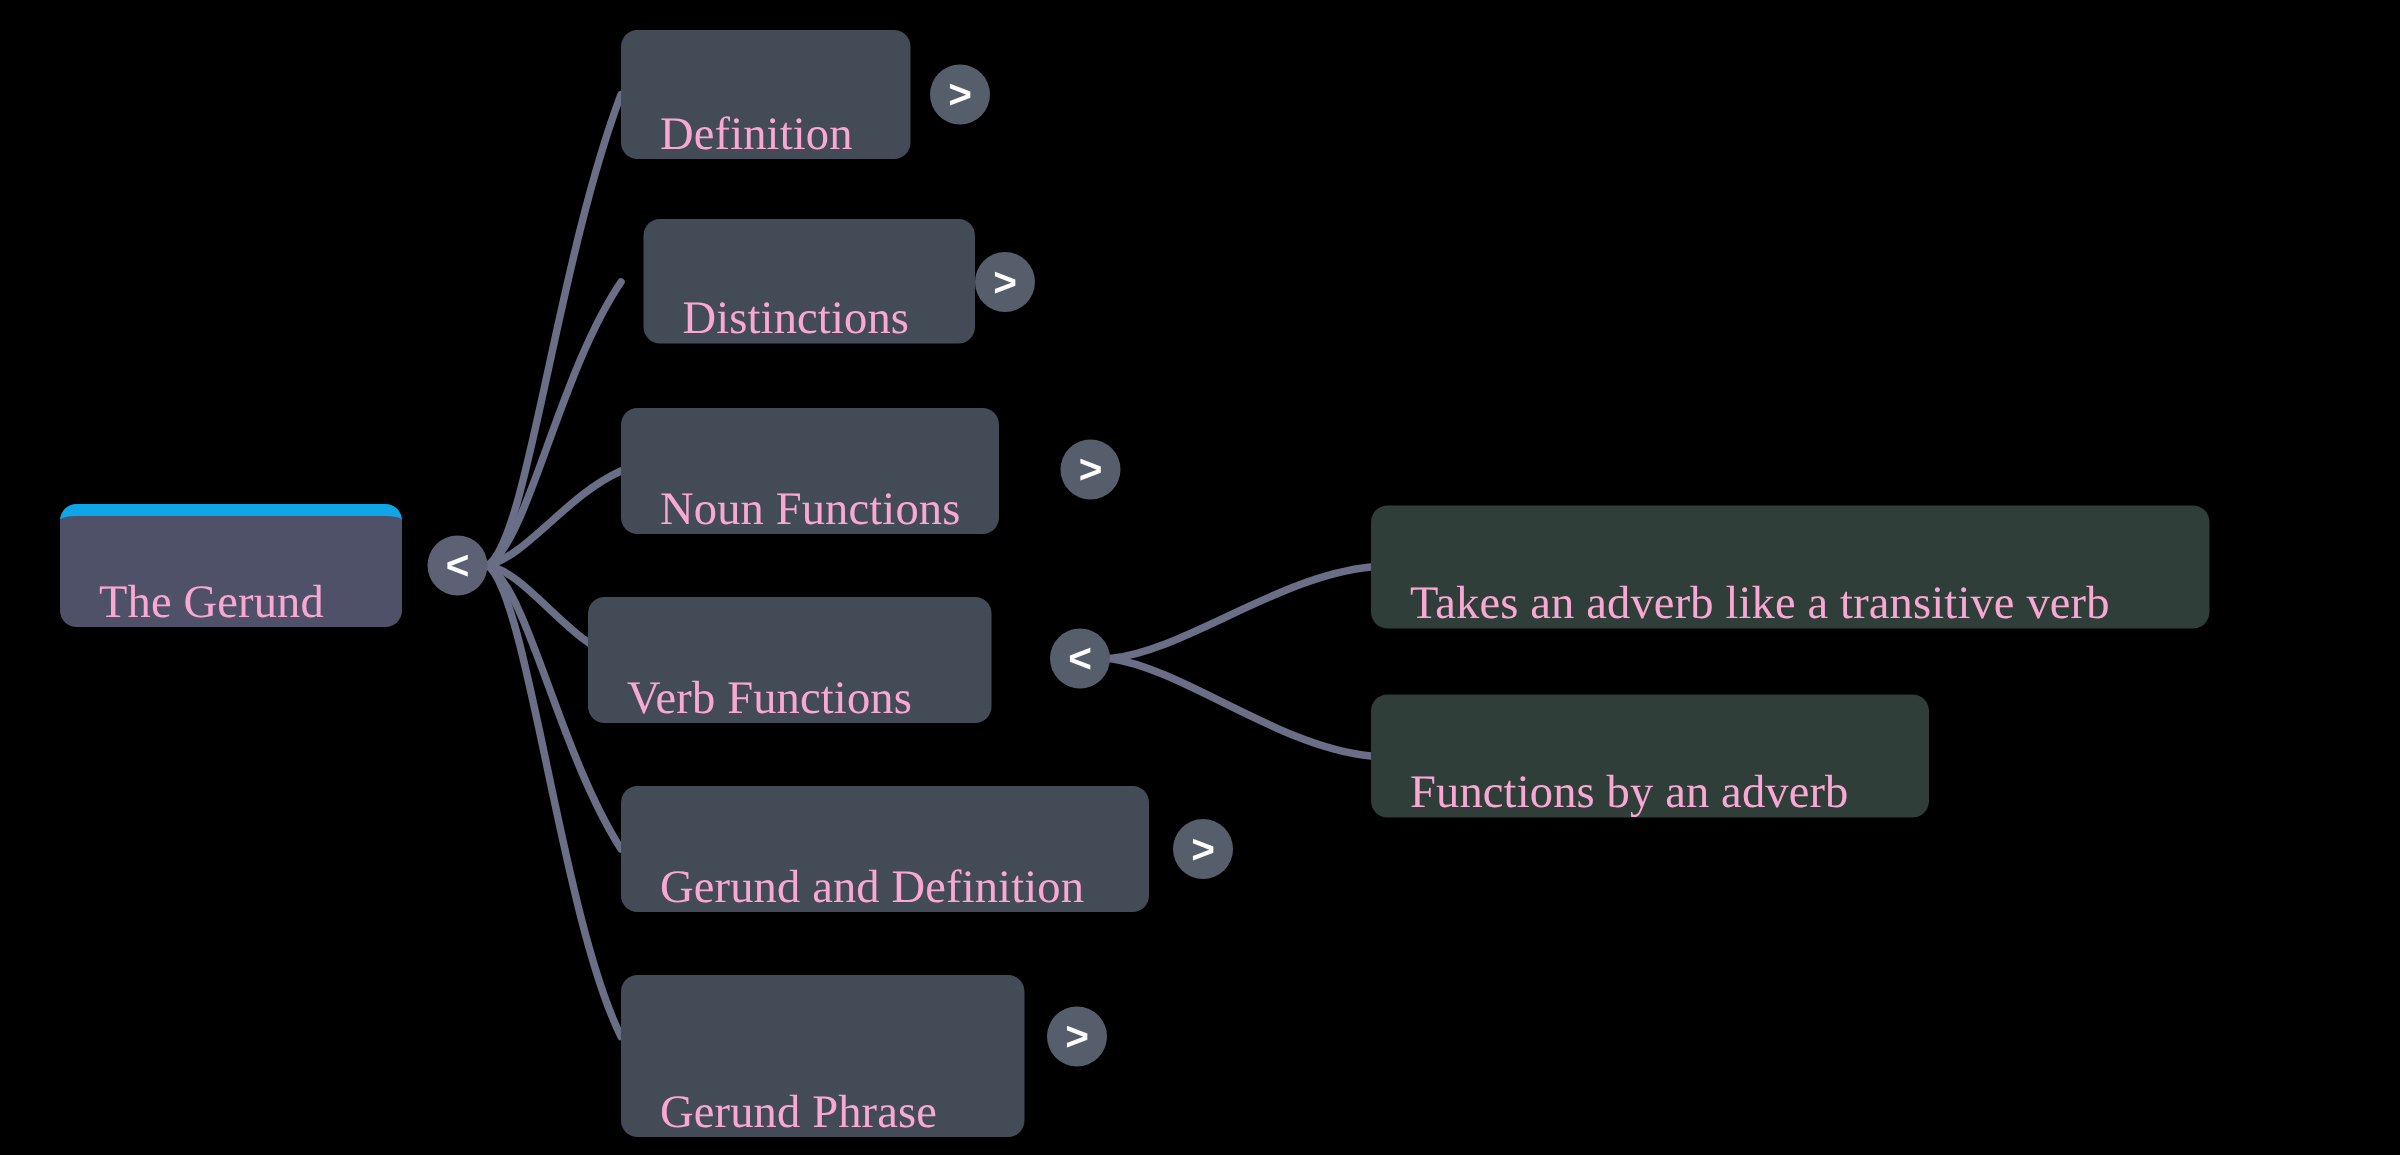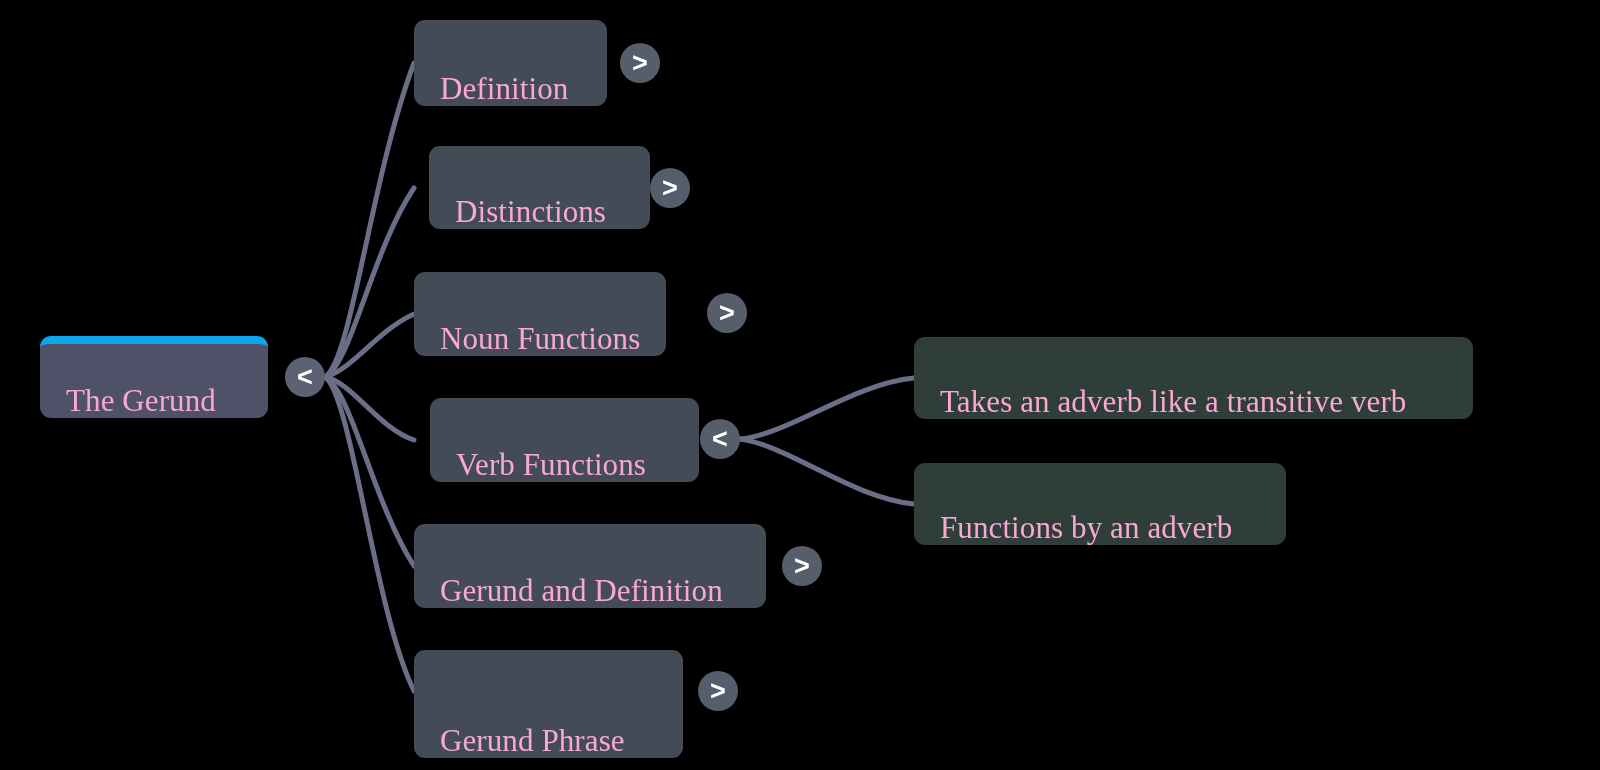--- a/index.html
+++ b/index.html
@@ -116,21 +116,21 @@
       </div>
       <div class="toggle toggle-branch" style="left: 650px; top: 168px;">
         <span>&gt;</span>
       </div>
       <div class="node node-branch" style="left: 414px; top: 272px; width: 252px; height: 84px;">
         <span>Noun Functions</span>
       </div>
       <div class="toggle toggle-branch" style="left: 707px; top: 293px;">
         <span>&gt;</span>
       </div>
-      <div class="node node-branch" style="left: 430px; top: 398px; width: 269px; height: 84px;">
+      <div class="node node-branch" style="left: 392px; top: 398px; width: 269px; height: 84px;">
         <span>Verb Functions</span>
       </div>
       <div class="toggle toggle-branch" style="left: 700px; top: 419px;">
         <span>&lt;</span>
       </div>
       <div class="node node-branch" style="left: 414px; top: 524px; width: 352px; height: 84px;">
         <span>Gerund and Definition</span>
       </div>
       <div class="toggle toggle-branch" style="left: 782px; top: 546px;">
         <span>&gt;</span>

